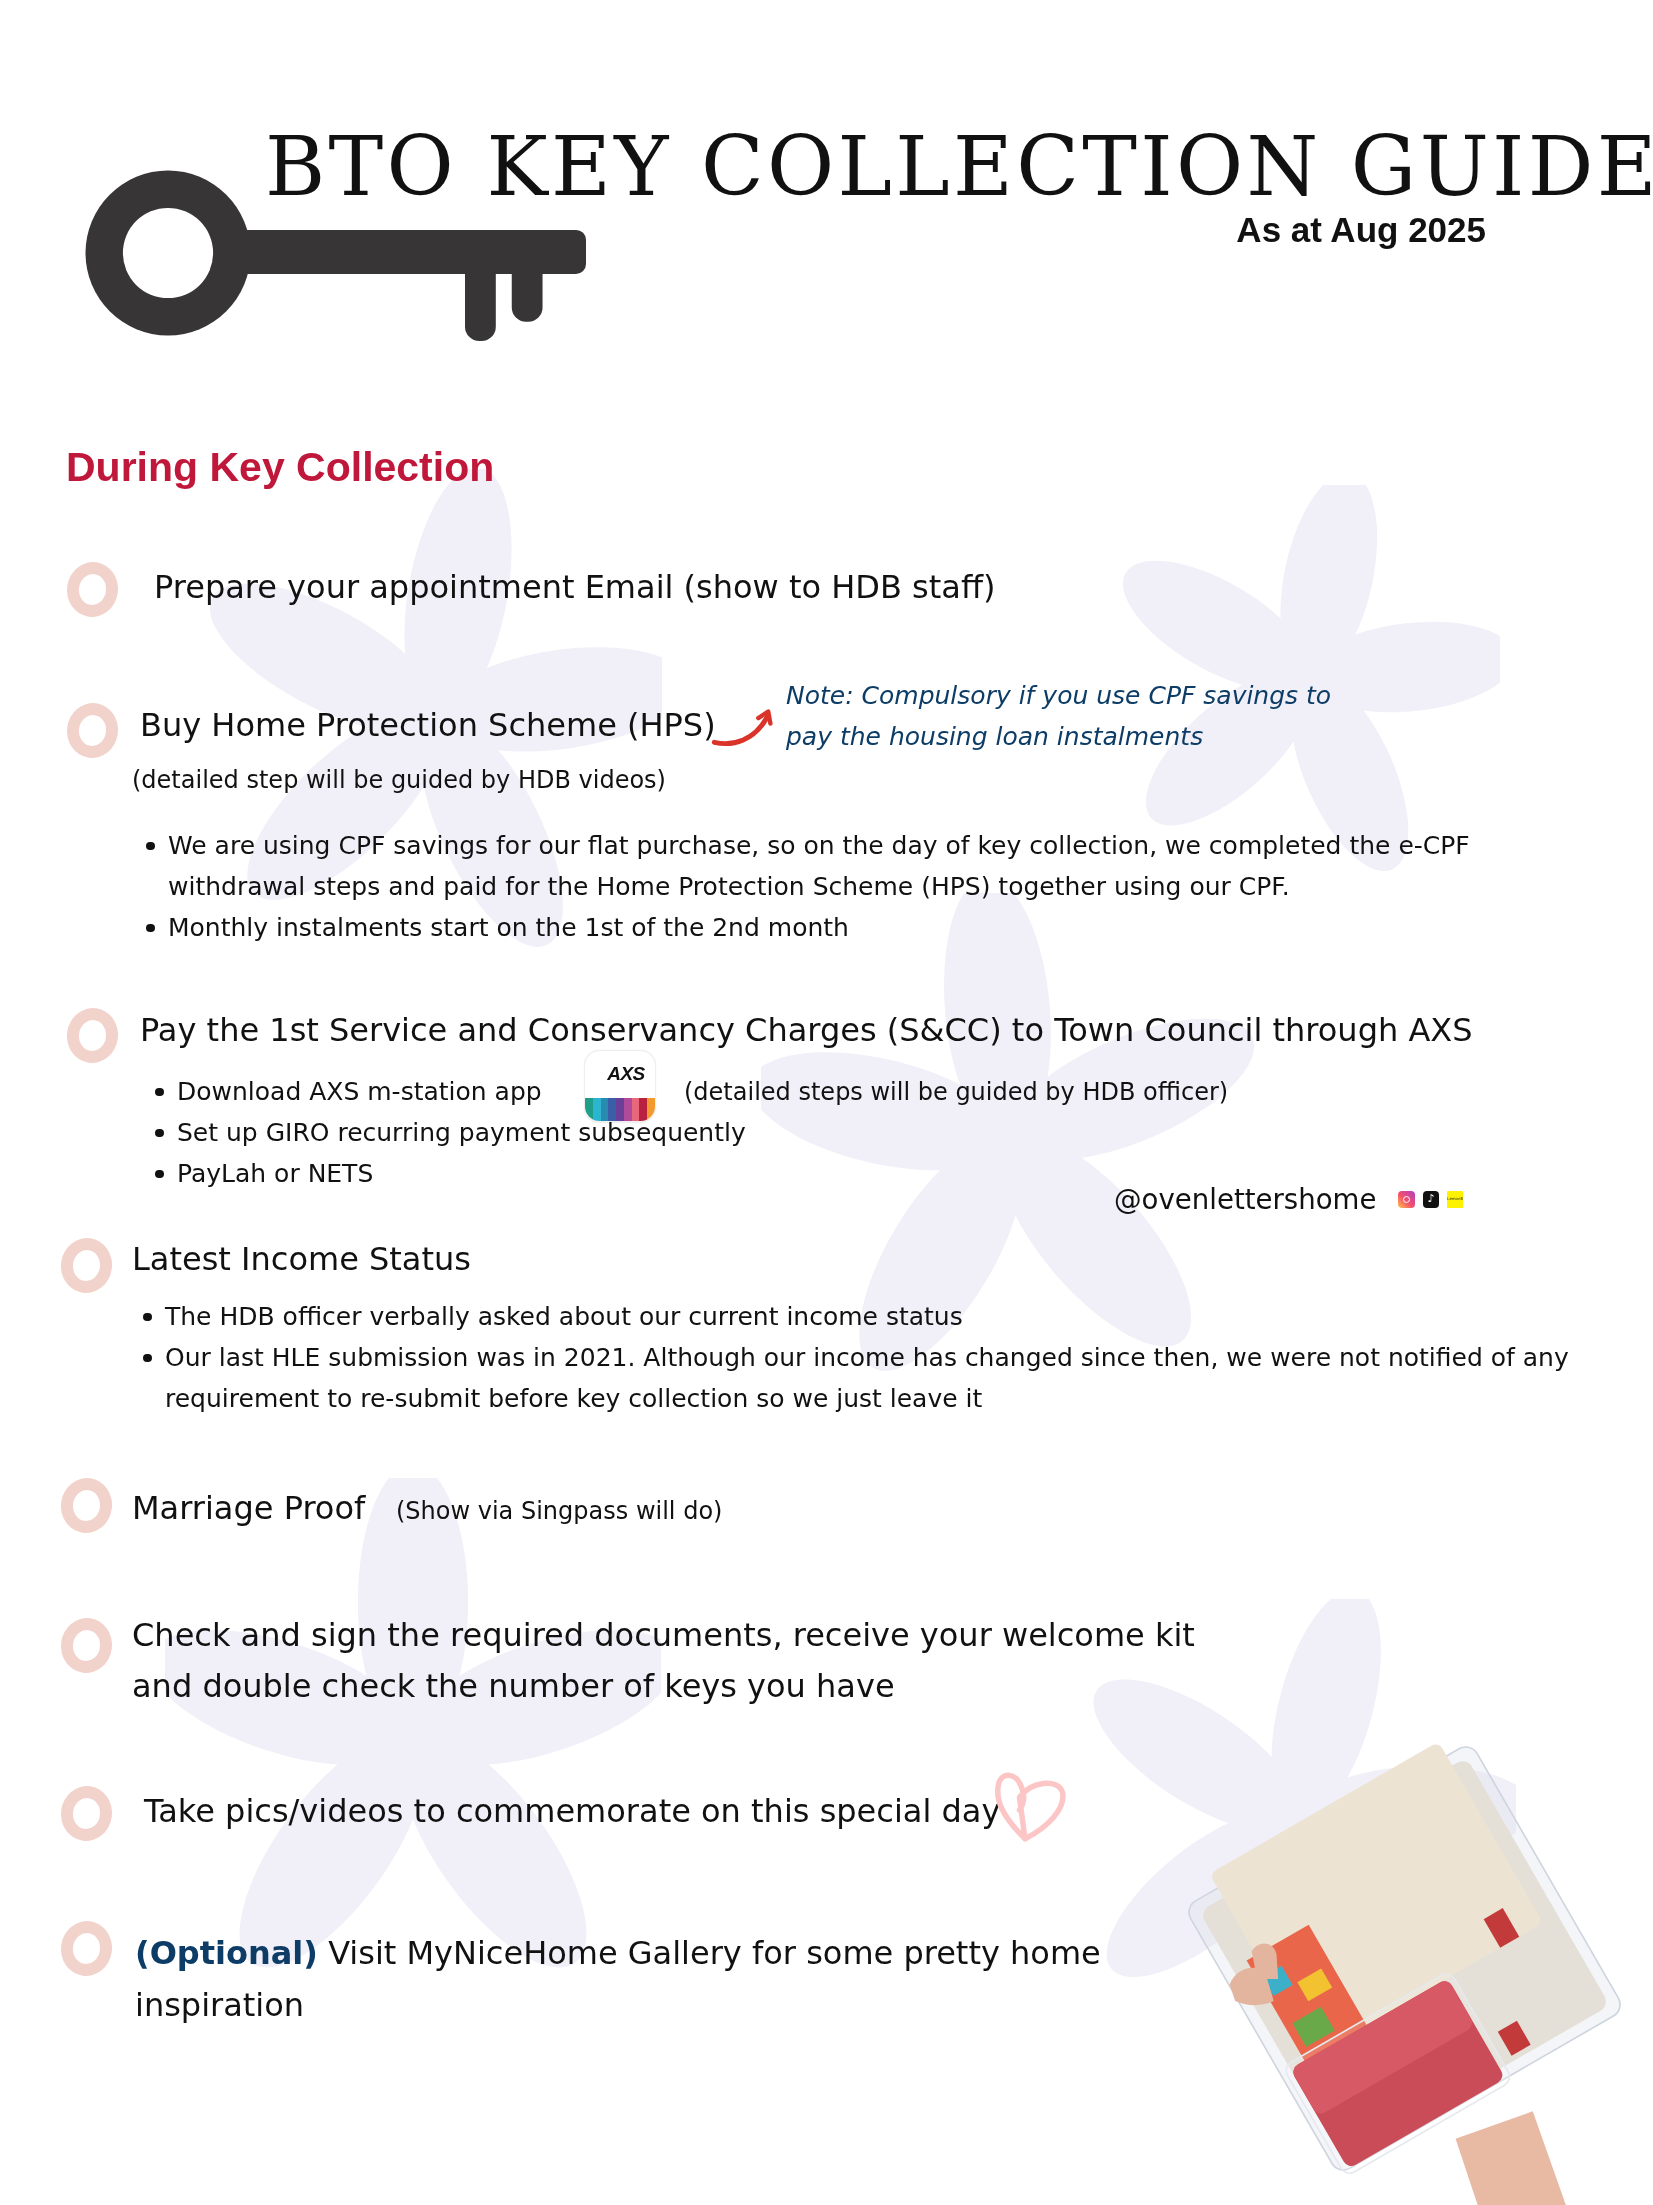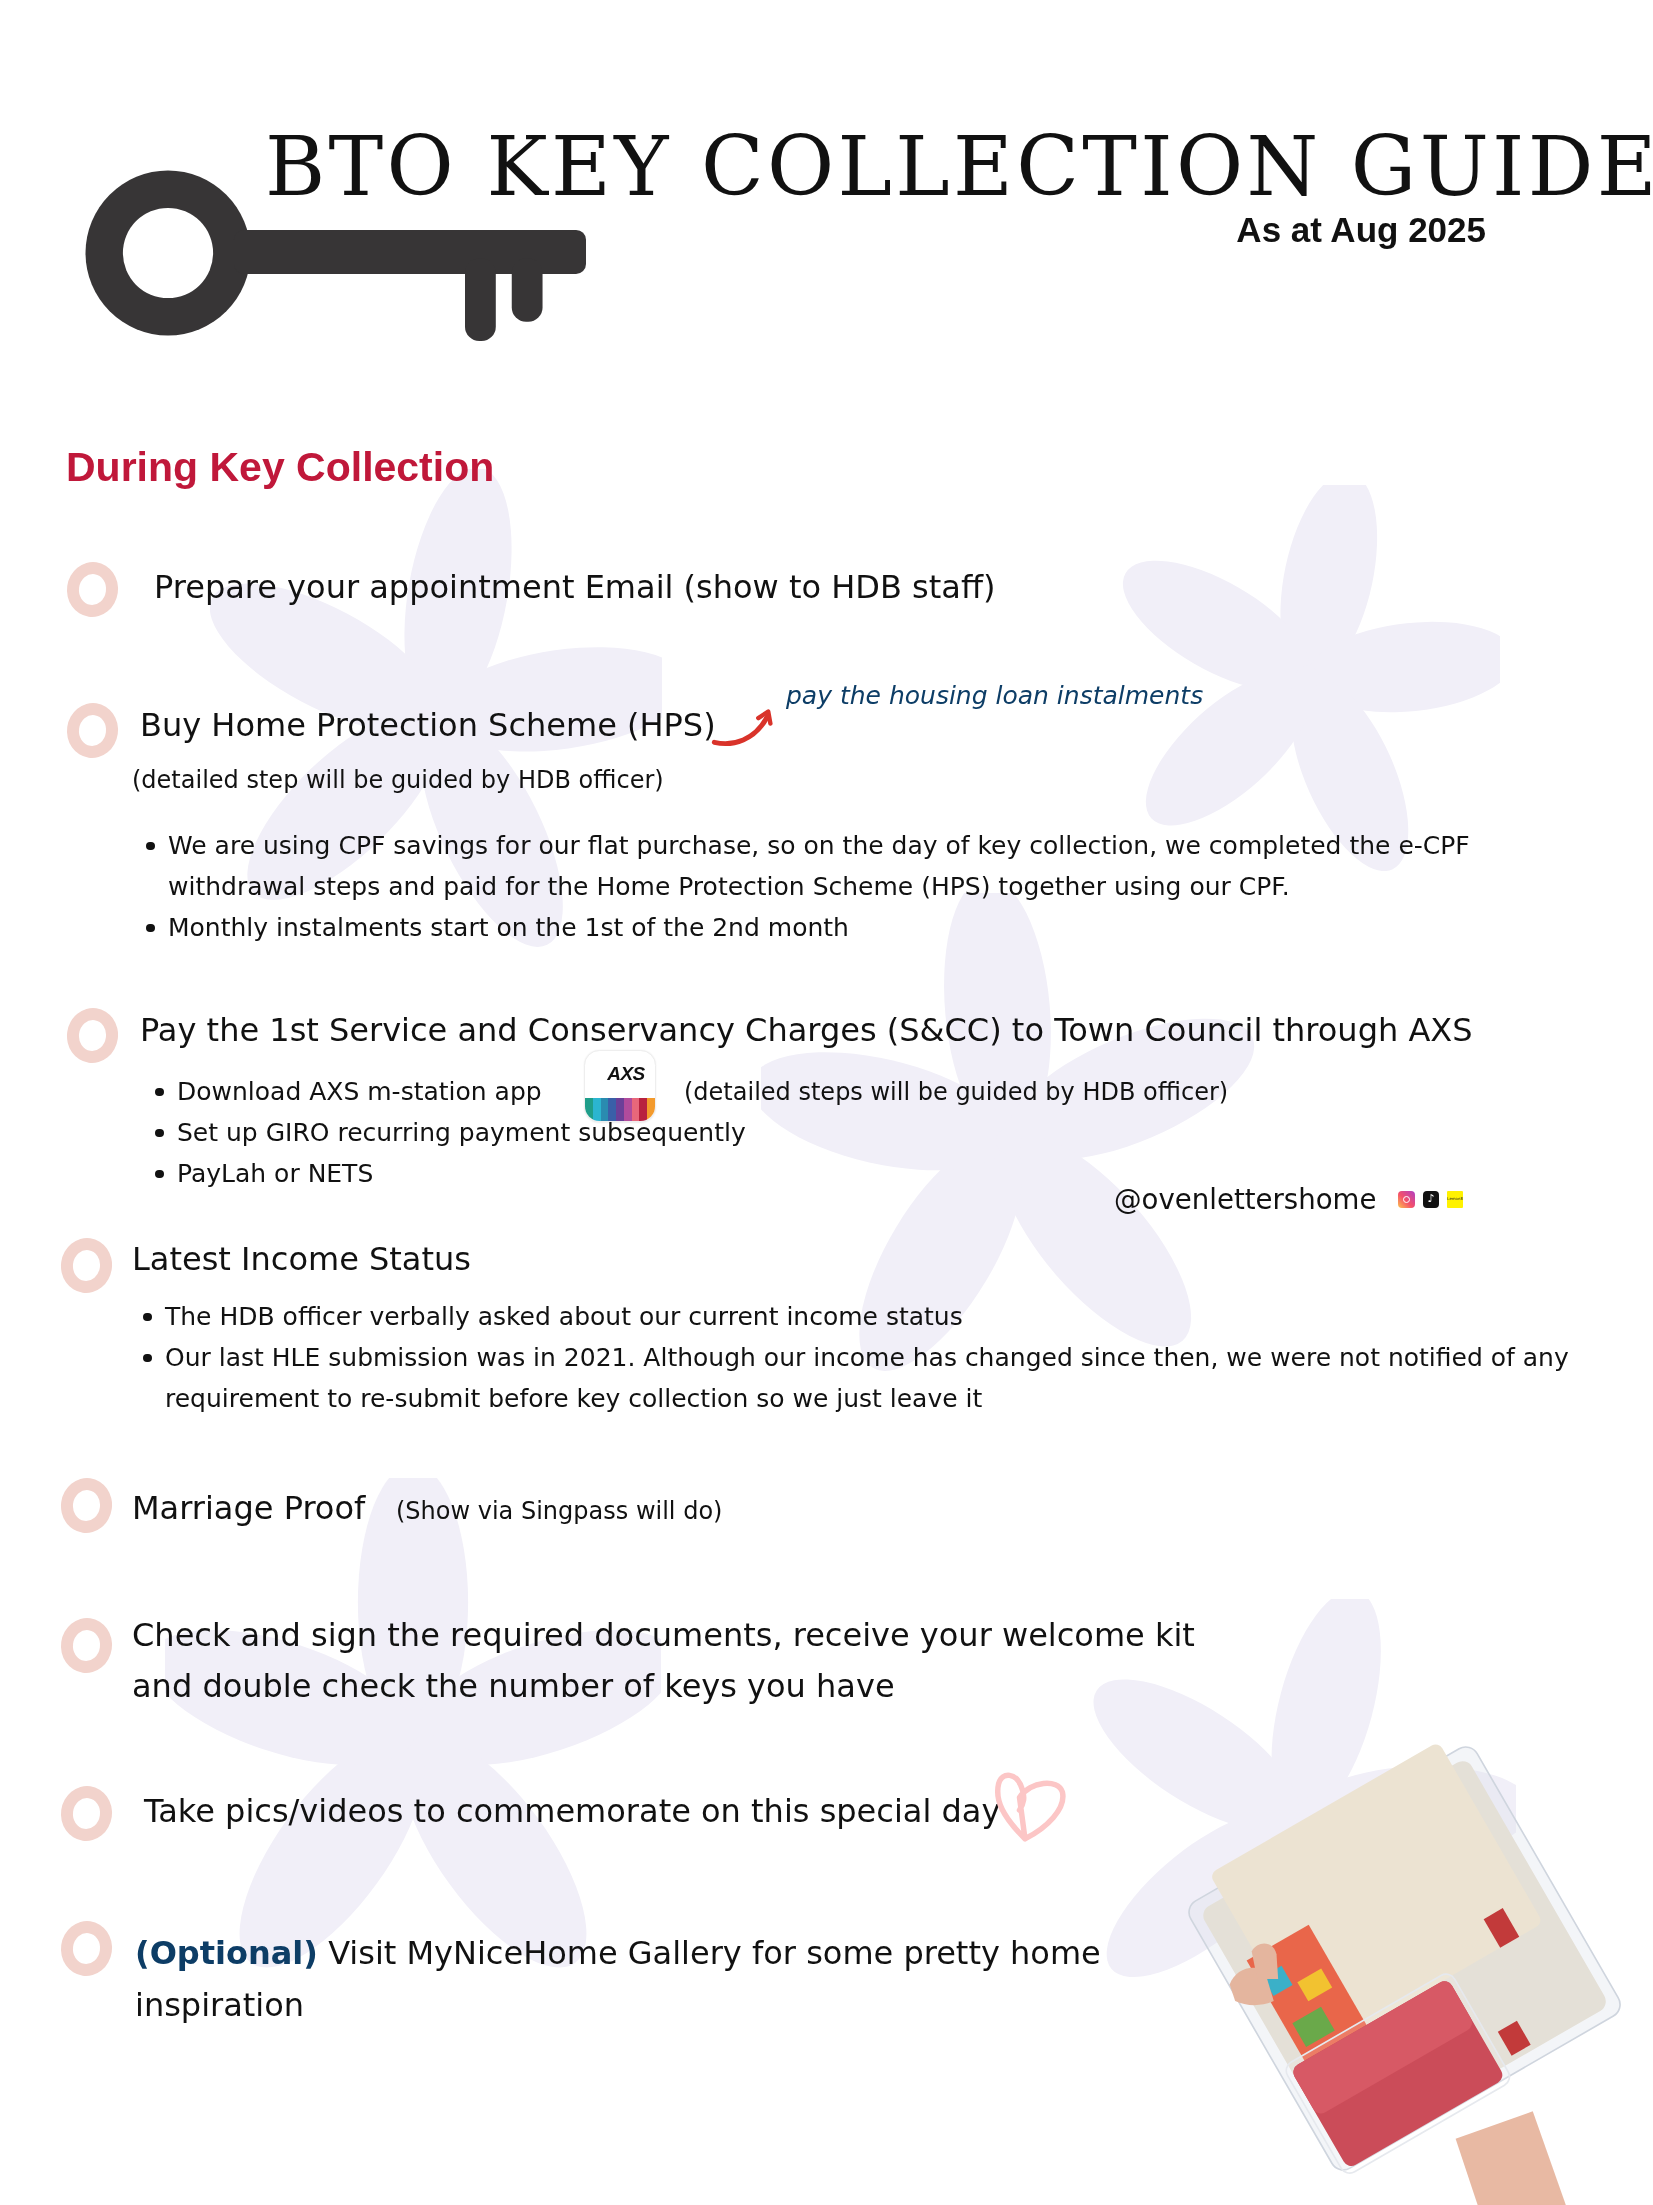--- a/index.html
+++ b/index.html
@@ -157,23 +157,24 @@
 <div class="ring" style="left:67px; top:562px;"></div>
 <div class="item-text" style="left:154px; top:568px;">Prepare your appointment Email (show to HDB staff)</div>
 
 <div class="ring" style="left:67px; top:703px;"></div>
 <div class="item-text" style="left:140px; top:706px;">Buy Home Protection Scheme (HPS)</div>
 <svg class="abs" style="left:711px; top:706px; width:66px; height:44px;" viewBox="0 0 120 80">
   <path d="M6 66 C 40 74, 80 62, 102 20" stroke="#d9332a" stroke-width="9" fill="none" stroke-linecap="round"></path>
   <path d="M86 22 L104 10 L108 32" stroke="#d9332a" stroke-width="8" fill="none" stroke-linecap="round" stroke-linejoin="round"></path>
 </svg>
 <div class="note" style="left:786px; top:675px;">
+  <div>Note: Compulsory if you use CPF savings to</div>
   <div>pay the housing loan instalments</div>
 </div>
-<div class="sub-text" style="left:132px; top:766px;">(detailed step will be guided by HDB officer)</div>
+<div class="sub-text" style="left:132px; top:766px;">(detailed step will be guided by HDB videos)</div>
 <ul class="bullets" style="left:143px; top:825px;">
   <li>
     <span>We are using CPF savings for our flat purchase, so on the day of key collection, we completed the e-CPF</span>
     <span class="cont">withdrawal steps and paid for the Home Protection Scheme (HPS) together using our CPF.</span>
   </li>
   <li>
     <span>Monthly instalments start on the 1st of the 2nd month</span>
   </li>
 </ul>
 

